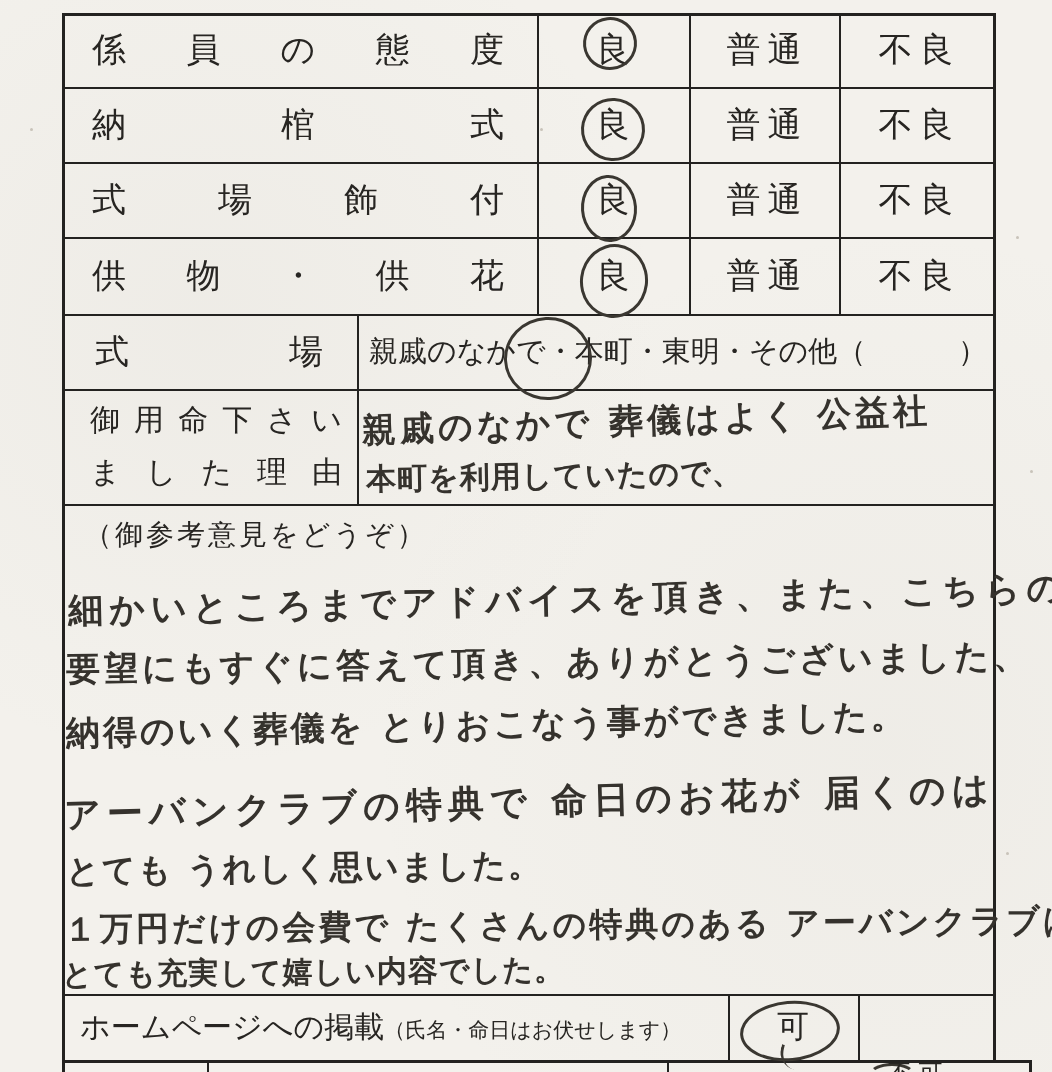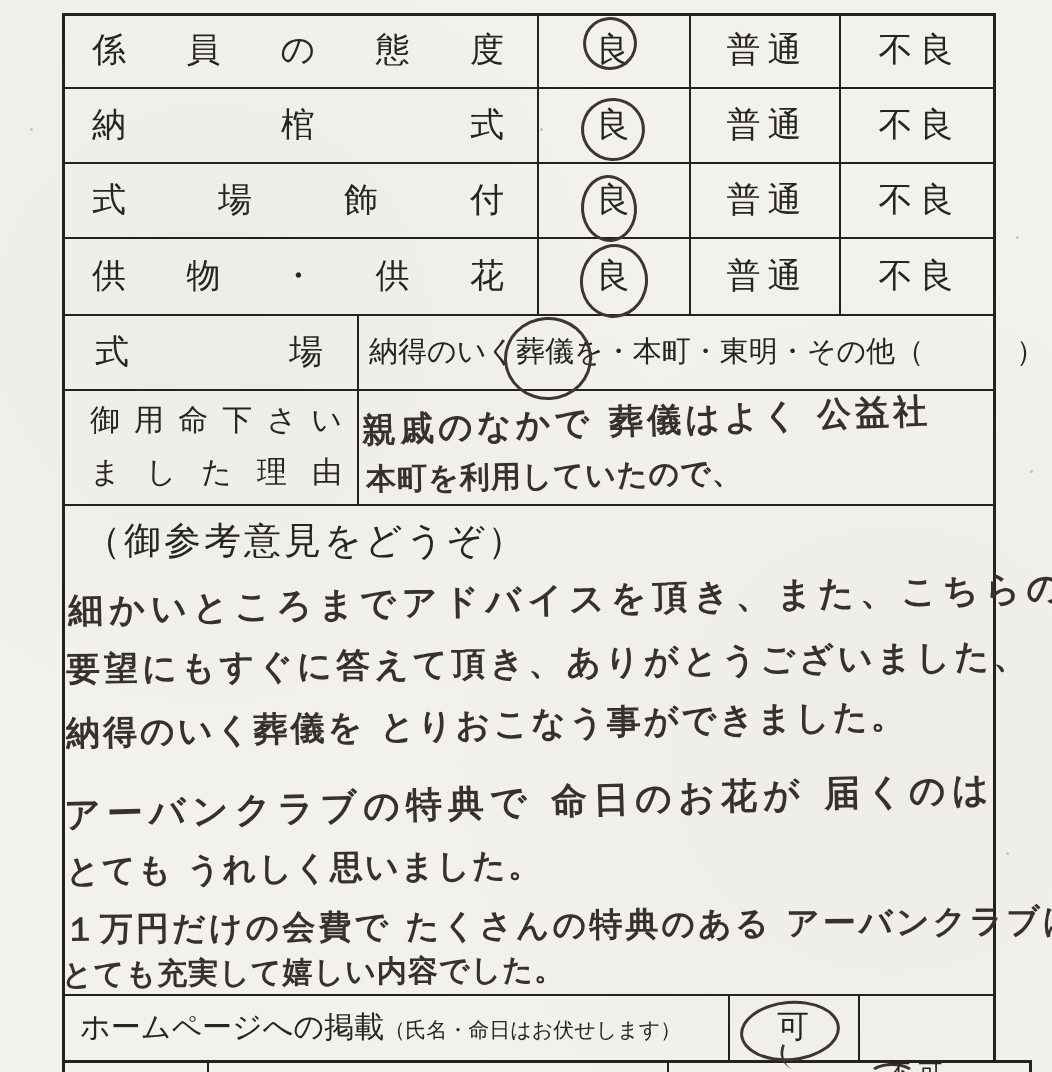--- a/index.html
+++ b/index.html
@@ -114,42 +114,42 @@
   </div>
 <div class="cell copt single" style="left:537px;top:237px;width:152px;height:77px">良</div>
 <div class="cell copt" style="left:689px;top:237px;width:150px;height:77px">普通</div>
 <div class="cell copt" style="left:839px;top:237px;width:154px;height:77px">不良</div>
 <div class="pen-circle" style="left:580px;top:244px;width:62px;height:68px;transform:rotate(7deg)"></div>
 
 <div class="cell jlabel" style="left:95px;top:314px;width:228px;height:75px">
     <span>式</span>
     <span>場</span>
   </div>
-<div class="print" style="left:369px;top:314px;height:75px;line-height:75px;font-size:29px"><span>納得のいく葬儀を・</span><span>本町</span><span>・東明・その他（</span><span style="display:inline-block;width:92px"></span><span>）</span></div>
+<div class="print" style="left:369px;top:314px;height:75px;line-height:75px;font-size:29px"><span>親戚のなかで・</span><span>本町</span><span>・東明・その他（</span><span style="display:inline-block;width:92px"></span><span>）</span></div>
 <div class="pen-circle" style="left:504px;top:317px;width:82px;height:77px;transform:rotate(-3deg)"></div>
 
 <div class="cell jlabel" style="left:90px;top:398px;width:252px;height:44px;font-size:30px">
     <span>御</span>
     <span>用</span>
     <span>命</span>
     <span>下</span>
     <span>さ</span>
     <span>い</span>
   </div>
 <div class="cell jlabel" style="left:90px;top:450px;width:252px;height:44px;font-size:30px">
     <span>ま</span>
     <span>し</span>
     <span>た</span>
     <span>理</span>
     <span>由</span>
   </div>
 <div class="hand" style="left:362px;top:398px;font-size:34px;letter-spacing:4px;transform:rotate(-2deg)">親戚のなかで 葬儀はよく 公益社</div>
 <div class="hand" style="left:366px;top:456px;font-size:30px;letter-spacing:1px;transform:rotate(-1deg)">本町を利用していたので、</div>
 
-<div class="print" style="left:84px;top:516px;font-size:37px;letter-spacing:3px">（御参考意見をどうぞ）</div>
+<div class="print" style="left:84px;top:516px;font-size:28px;letter-spacing:3px">（御参考意見をどうぞ）</div>
 <div class="hand" style="left:68px;top:576px;font-size:35px;letter-spacing:6px;transform:rotate(-1.3deg)">細かいところまでアドバイスを頂き、また、こちらの</div>
 <div class="hand" style="left:66px;top:640px;font-size:34px;letter-spacing:4px;transform:rotate(-0.8deg)">要望にもすぐに答えて頂き、ありがとうございました、</div>
 <div class="hand" style="left:66px;top:702px;font-size:34px;letter-spacing:3px;transform:rotate(-1.2deg)">納得のいく葬儀を とりおこなう事ができました。</div>
 <div class="hand" style="left:64px;top:778px;font-size:36px;letter-spacing:6px;transform:rotate(-1.6deg)">アーバンクラブの特典で 命日のお花が 届くのは</div>
 <div class="hand" style="left:66px;top:846px;font-size:33px;letter-spacing:2px;transform:rotate(-0.8deg)">とても うれしく思いました。</div>
 <div class="hand" style="left:64px;top:903px;font-size:33px;letter-spacing:3px;transform:rotate(-0.5deg)">１万円だけの会費で たくさんの特典のある アーバンクラブは</div>
 <div class="hand" style="left:62px;top:952px;font-size:30px;letter-spacing:1px;transform:rotate(-0.6deg)">とても充実して嬉しい内容でした。</div>
 
 <div class="print" style="left:80px;top:994px;height:62px;line-height:66px;font-size:30px"><span>ホームページへの掲載</span><span style="font-size:21px">（氏名・命日はお伏せします）</span></div>
 <div class="cell copt single" style="left:728px;top:994px;width:130px;height:66px;font-size:32px">可</div>

